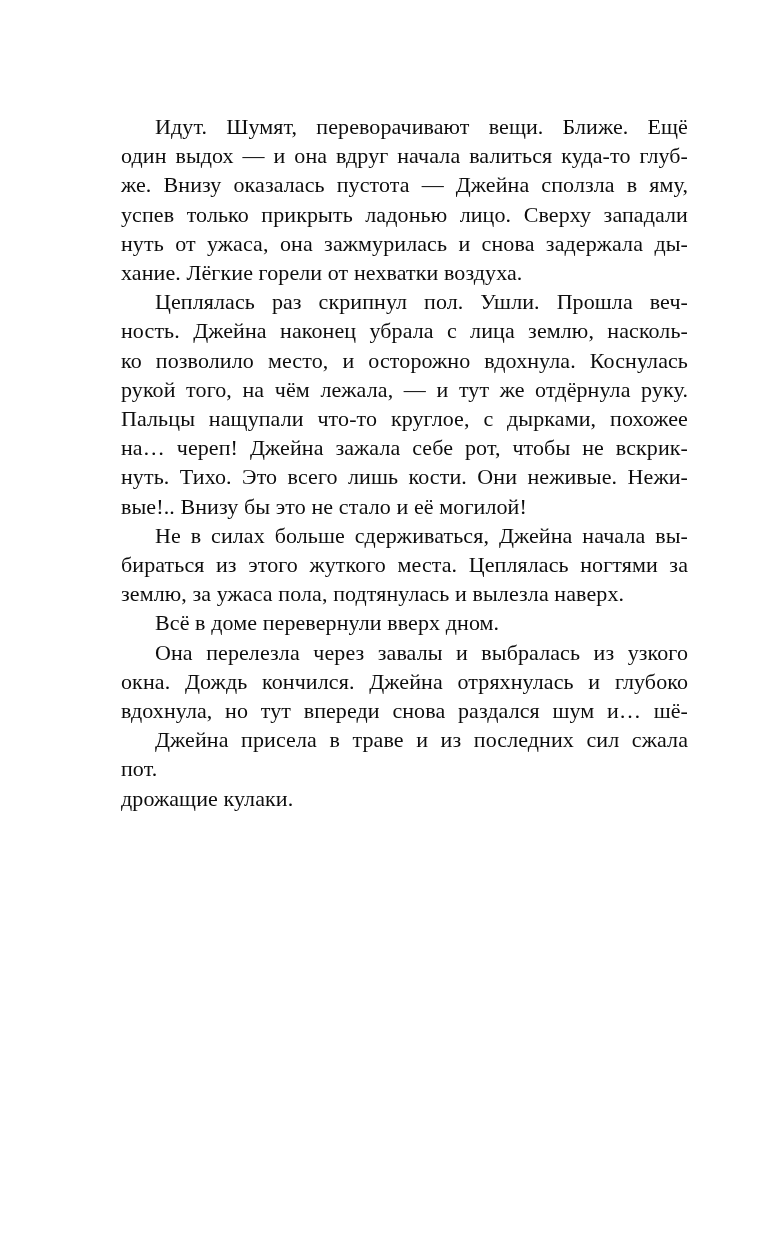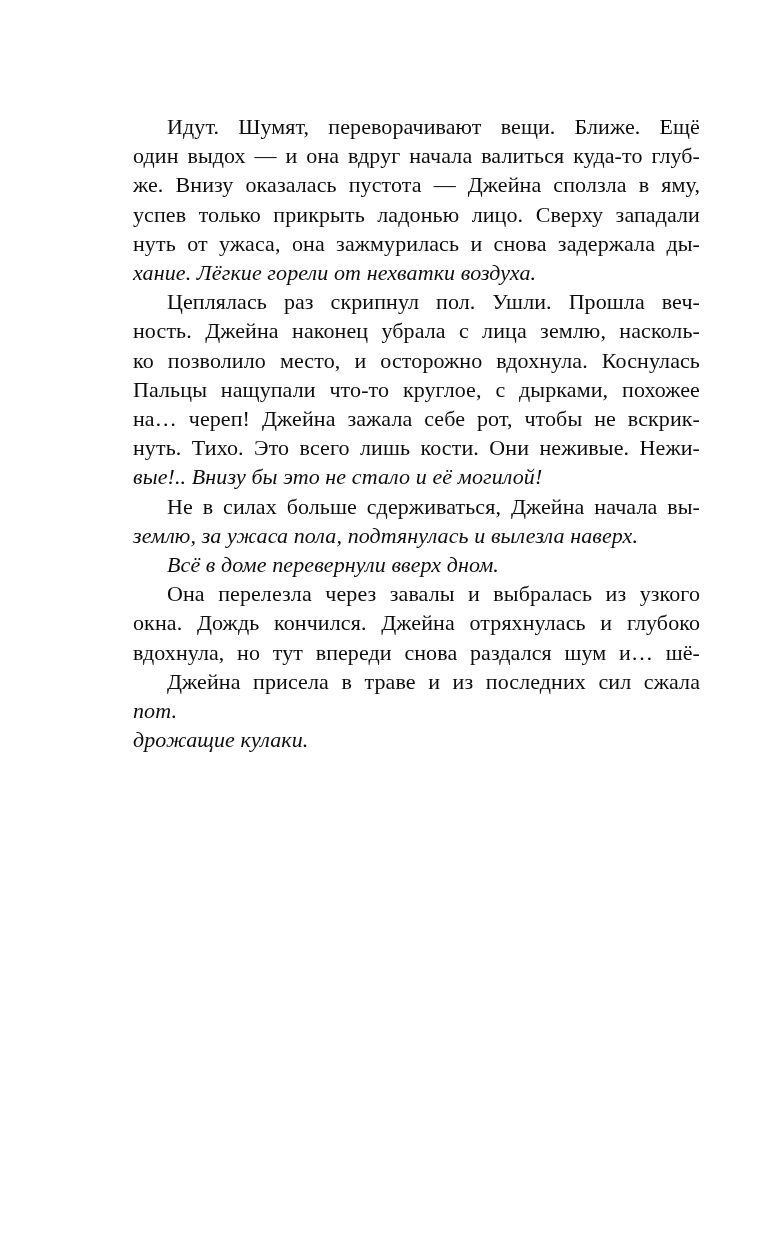--- a/index.html
+++ b/index.html
@@ -10,67 +10,67 @@
     width: 768px;
     height: 1240px;
     background: #ffffff;
     position: relative;
     overflow: hidden;
   }
   .book-page {
     position: absolute;
     inset: 0;
     background: #ffffff;
-    margin-left: 12px;
   }
   .text-block {
     position: absolute;
     left: 121px;
     top: 112px;
     width: 567px;
     font-family: "Liberation Serif", "DejaVu Serif", serif;
     font-size: 22px;
     line-height: 29.2px;
     color: #0d0d0d;
     letter-spacing: 0.1px;
   }
   .line {
     text-align: justify;
     text-align-last: justify;
     min-height: 29.2px;
   }
   .line.flush {
     text-align: left;
     text-align-last: left;
-    font-style: italic;
   }
   .line.indent {
     padding-left: 34px;
     text-align: right;
   }
 </style>
 </head>
 <body>
 
 <div class="book-page">
   <div class="text-block" id="text-block">
       <div class="line indent">Идут. Шумят, переворачивают вещи. Ближе. Ещё</div>
       <div class="line">один выдох — и она вдруг начала валиться куда-то глуб-</div>
       <div class="line">же. Внизу оказалась пустота — Джейна сползла в яму,</div>
       <div class="line">успев только прикрыть ладонью лицо. Сверху западали</div>
       <div class="line">нуть от ужаса, она зажмурилась и снова задержала ды-</div>
       <div class="line flush">хание. Лёгкие горели от нехватки воздуха.</div>
       <div class="line indent">Цеплялась раз скрипнул пол. Ушли. Прошла веч-</div>
       <div class="line">ность. Джейна наконец убрала с лица землю, насколь-</div>
       <div class="line">ко позволило место, и осторожно вдохнула. Коснулась</div>
+      <div class="line">рукой того, на чём лежала, — и тут же отдёрнула руку.</div>
       <div class="line">Пальцы нащупали что-то круглое, с дырками, похожее</div>
       <div class="line">на… череп! Джейна зажала себе рот, чтобы не вскрик-</div>
       <div class="line">нуть. Тихо. Это всего лишь кости. Они неживые. Нежи-</div>
       <div class="line flush">вые!.. Внизу бы это не стало и её могилой!</div>
       <div class="line indent">Не в силах больше сдерживаться, Джейна начала вы-</div>
+      <div class="line">бираться из этого жуткого места. Цеплялась ногтями за</div>
       <div class="line flush">землю, за ужаса пола, подтянулась и вылезла наверх.</div>
       <div class="line indent flush">Всё в доме перевернули вверх дном.</div>
       <div class="line indent">Она перелезла через завалы и выбралась из узкого</div>
       <div class="line">окна. Дождь кончился. Джейна отряхнулась и глубоко</div>
       <div class="line">вдохнула, но тут впереди снова раздался шум и… шё-</div>
       <div class="line indent">Джейна присела в траве и из последних сил сжала</div>
       <div class="line flush">пот.</div>
       <div class="line flush">дрожащие кулаки.</div>
     </div>
 </div>

